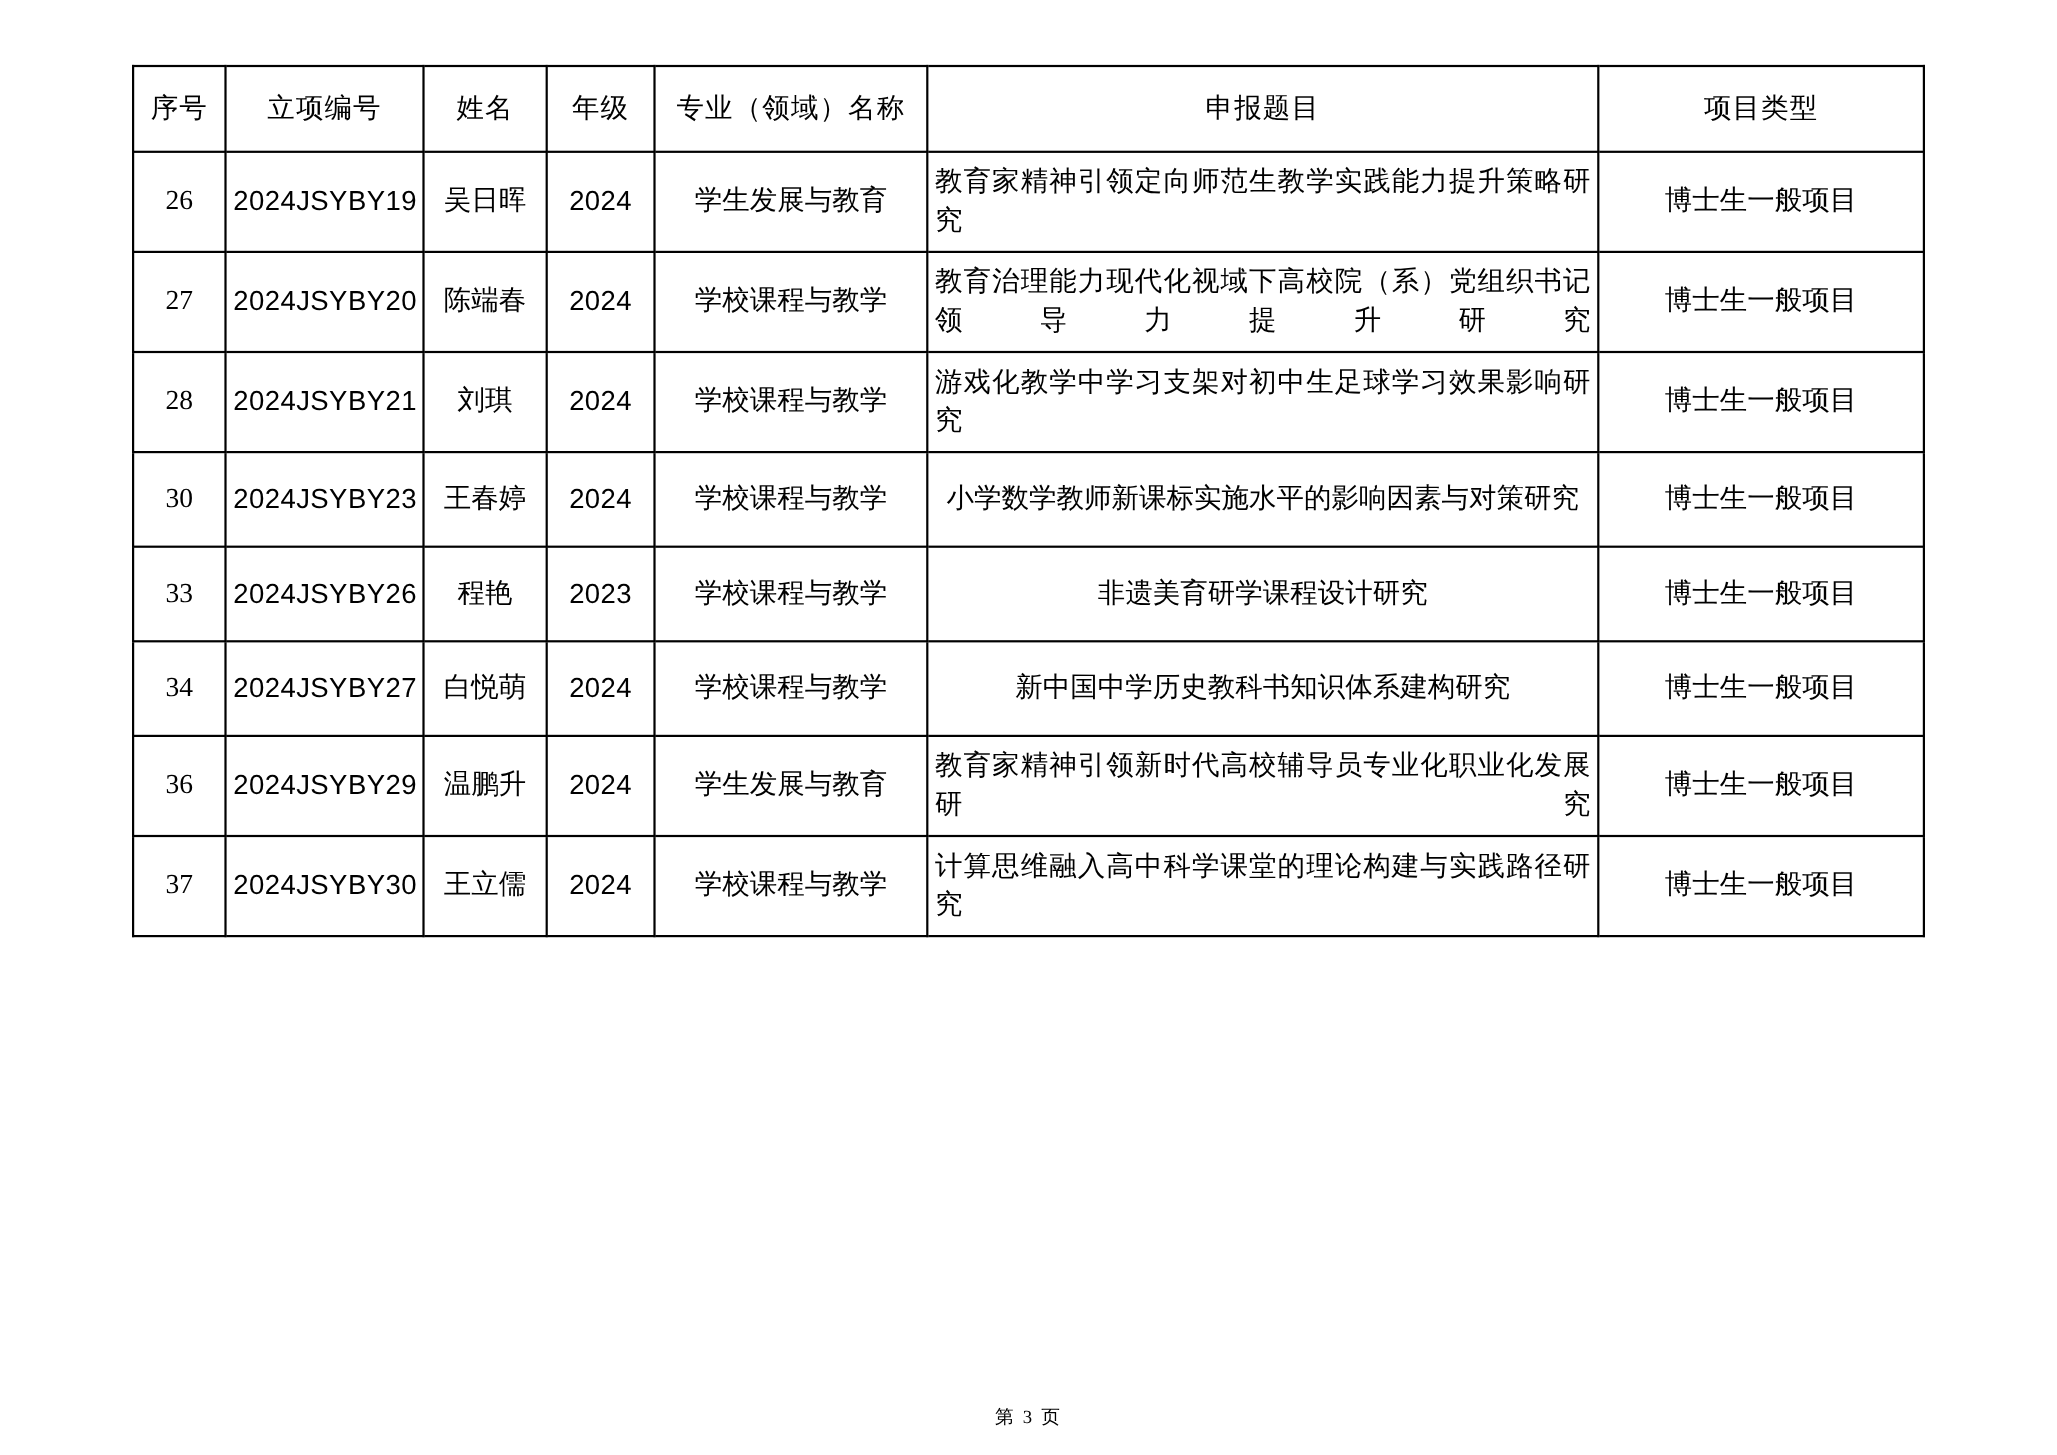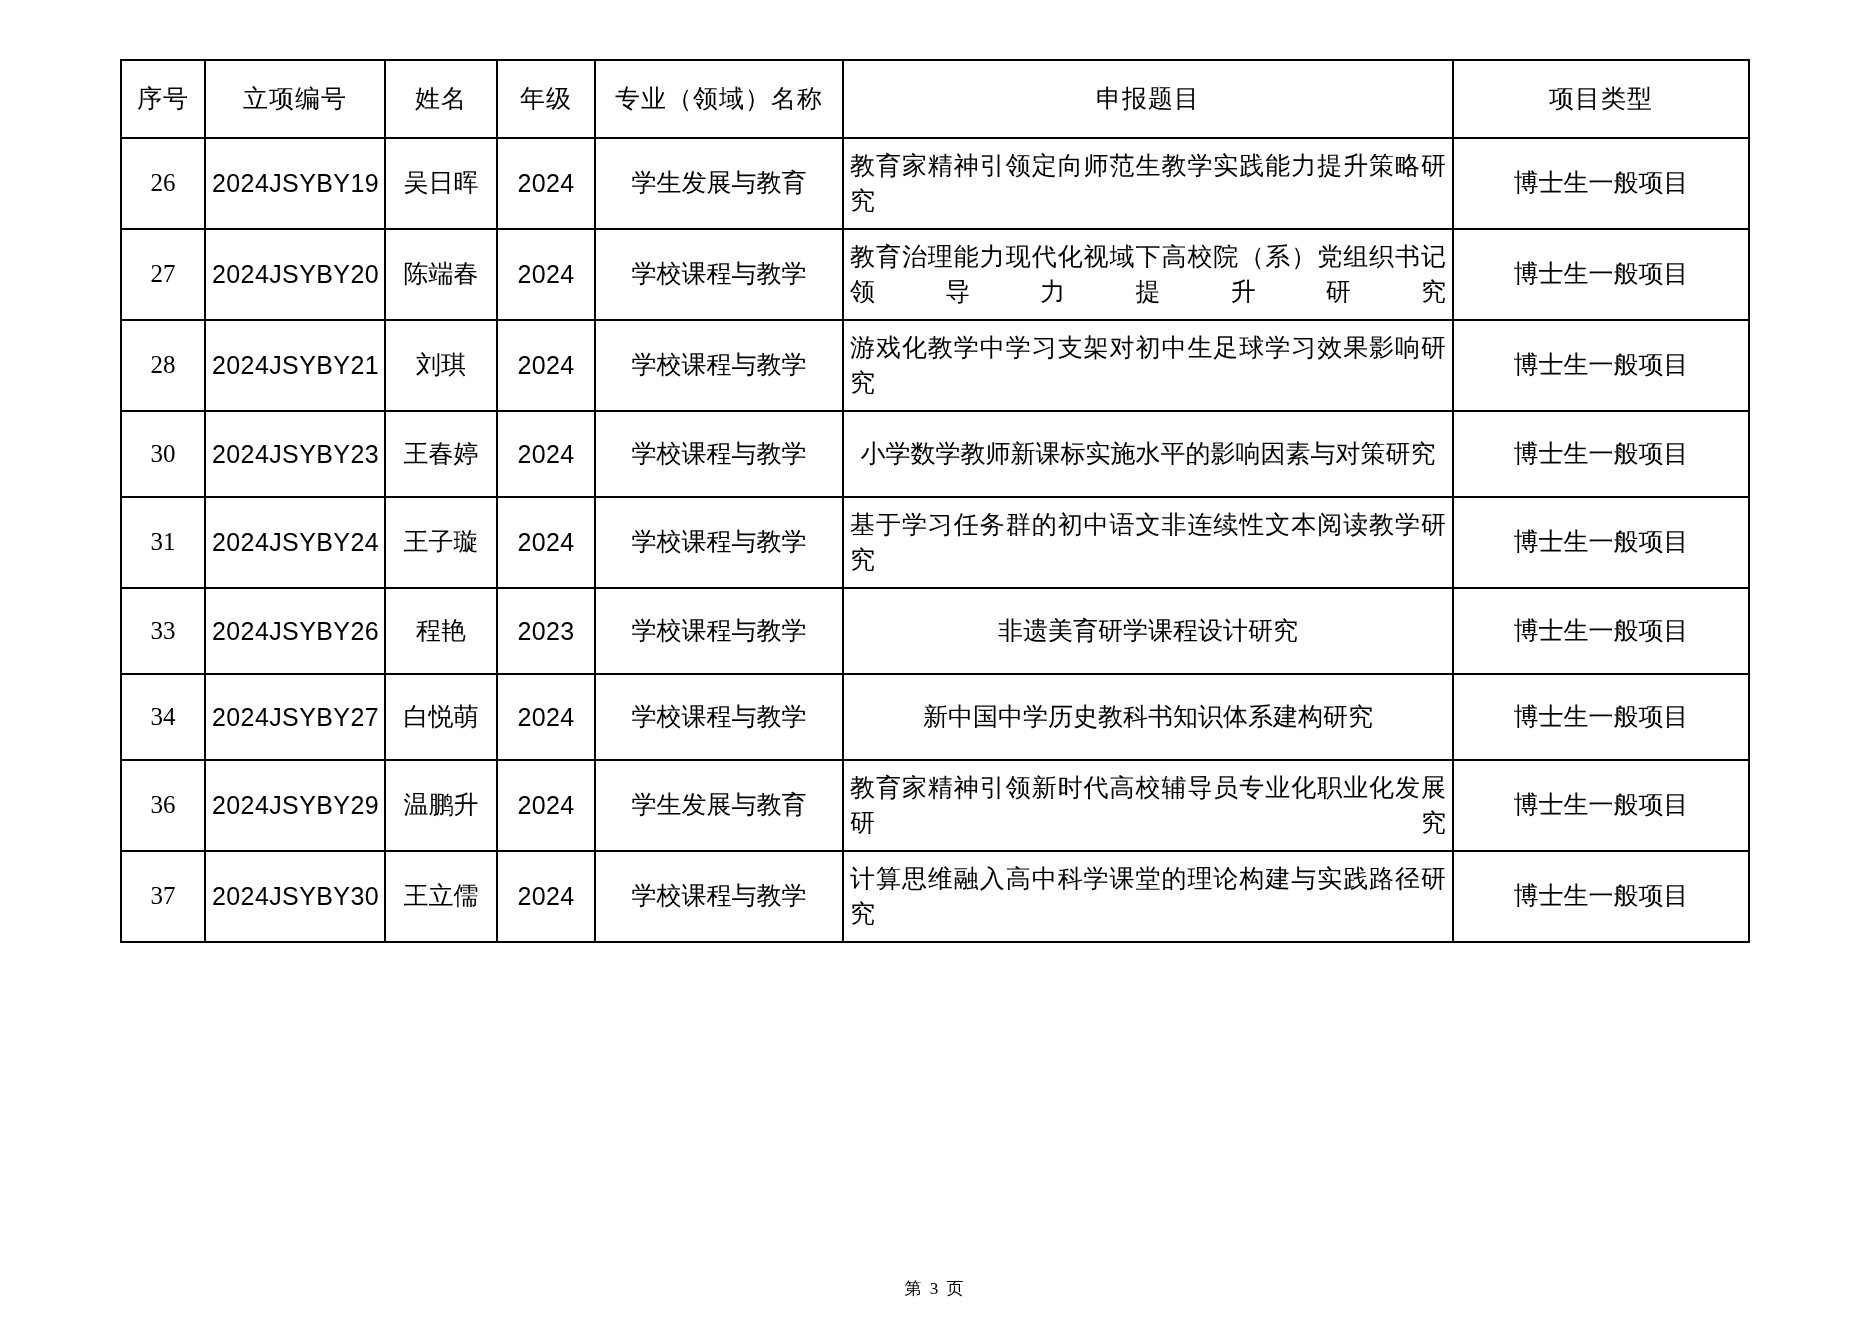--- a/index.html
+++ b/index.html
@@ -134,29 +134,20 @@
         <tr>
           <td>30</td>
           <td class="code-cell">2024JSYBY23</td>
           <td>王春婷</td>
           <td class="grade-cell">2024</td>
           <td>学校课程与教学</td>
           <td class="title-cell">小学数学教师新课标实施水平的影响因素与对策研究</td>
           <td>博士生一般项目</td>
         </tr>
         <tr>
-          <td>31</td>
-          <td class="code-cell">2024JSYBY24</td>
-          <td>王子璇</td>
-          <td class="grade-cell">2024</td>
-          <td>学校课程与教学</td>
-          <td class="title-cell justify">基于学习任务群的初中语文非连续性文本阅读教学研究</td>
-          <td>博士生一般项目</td>
-        </tr>
-        <tr>
           <td>33</td>
           <td class="code-cell">2024JSYBY26</td>
           <td>程艳</td>
           <td class="grade-cell">2023</td>
           <td>学校课程与教学</td>
           <td class="title-cell">非遗美育研学课程设计研究</td>
           <td>博士生一般项目</td>
         </tr>
         <tr>
           <td>34</td>

